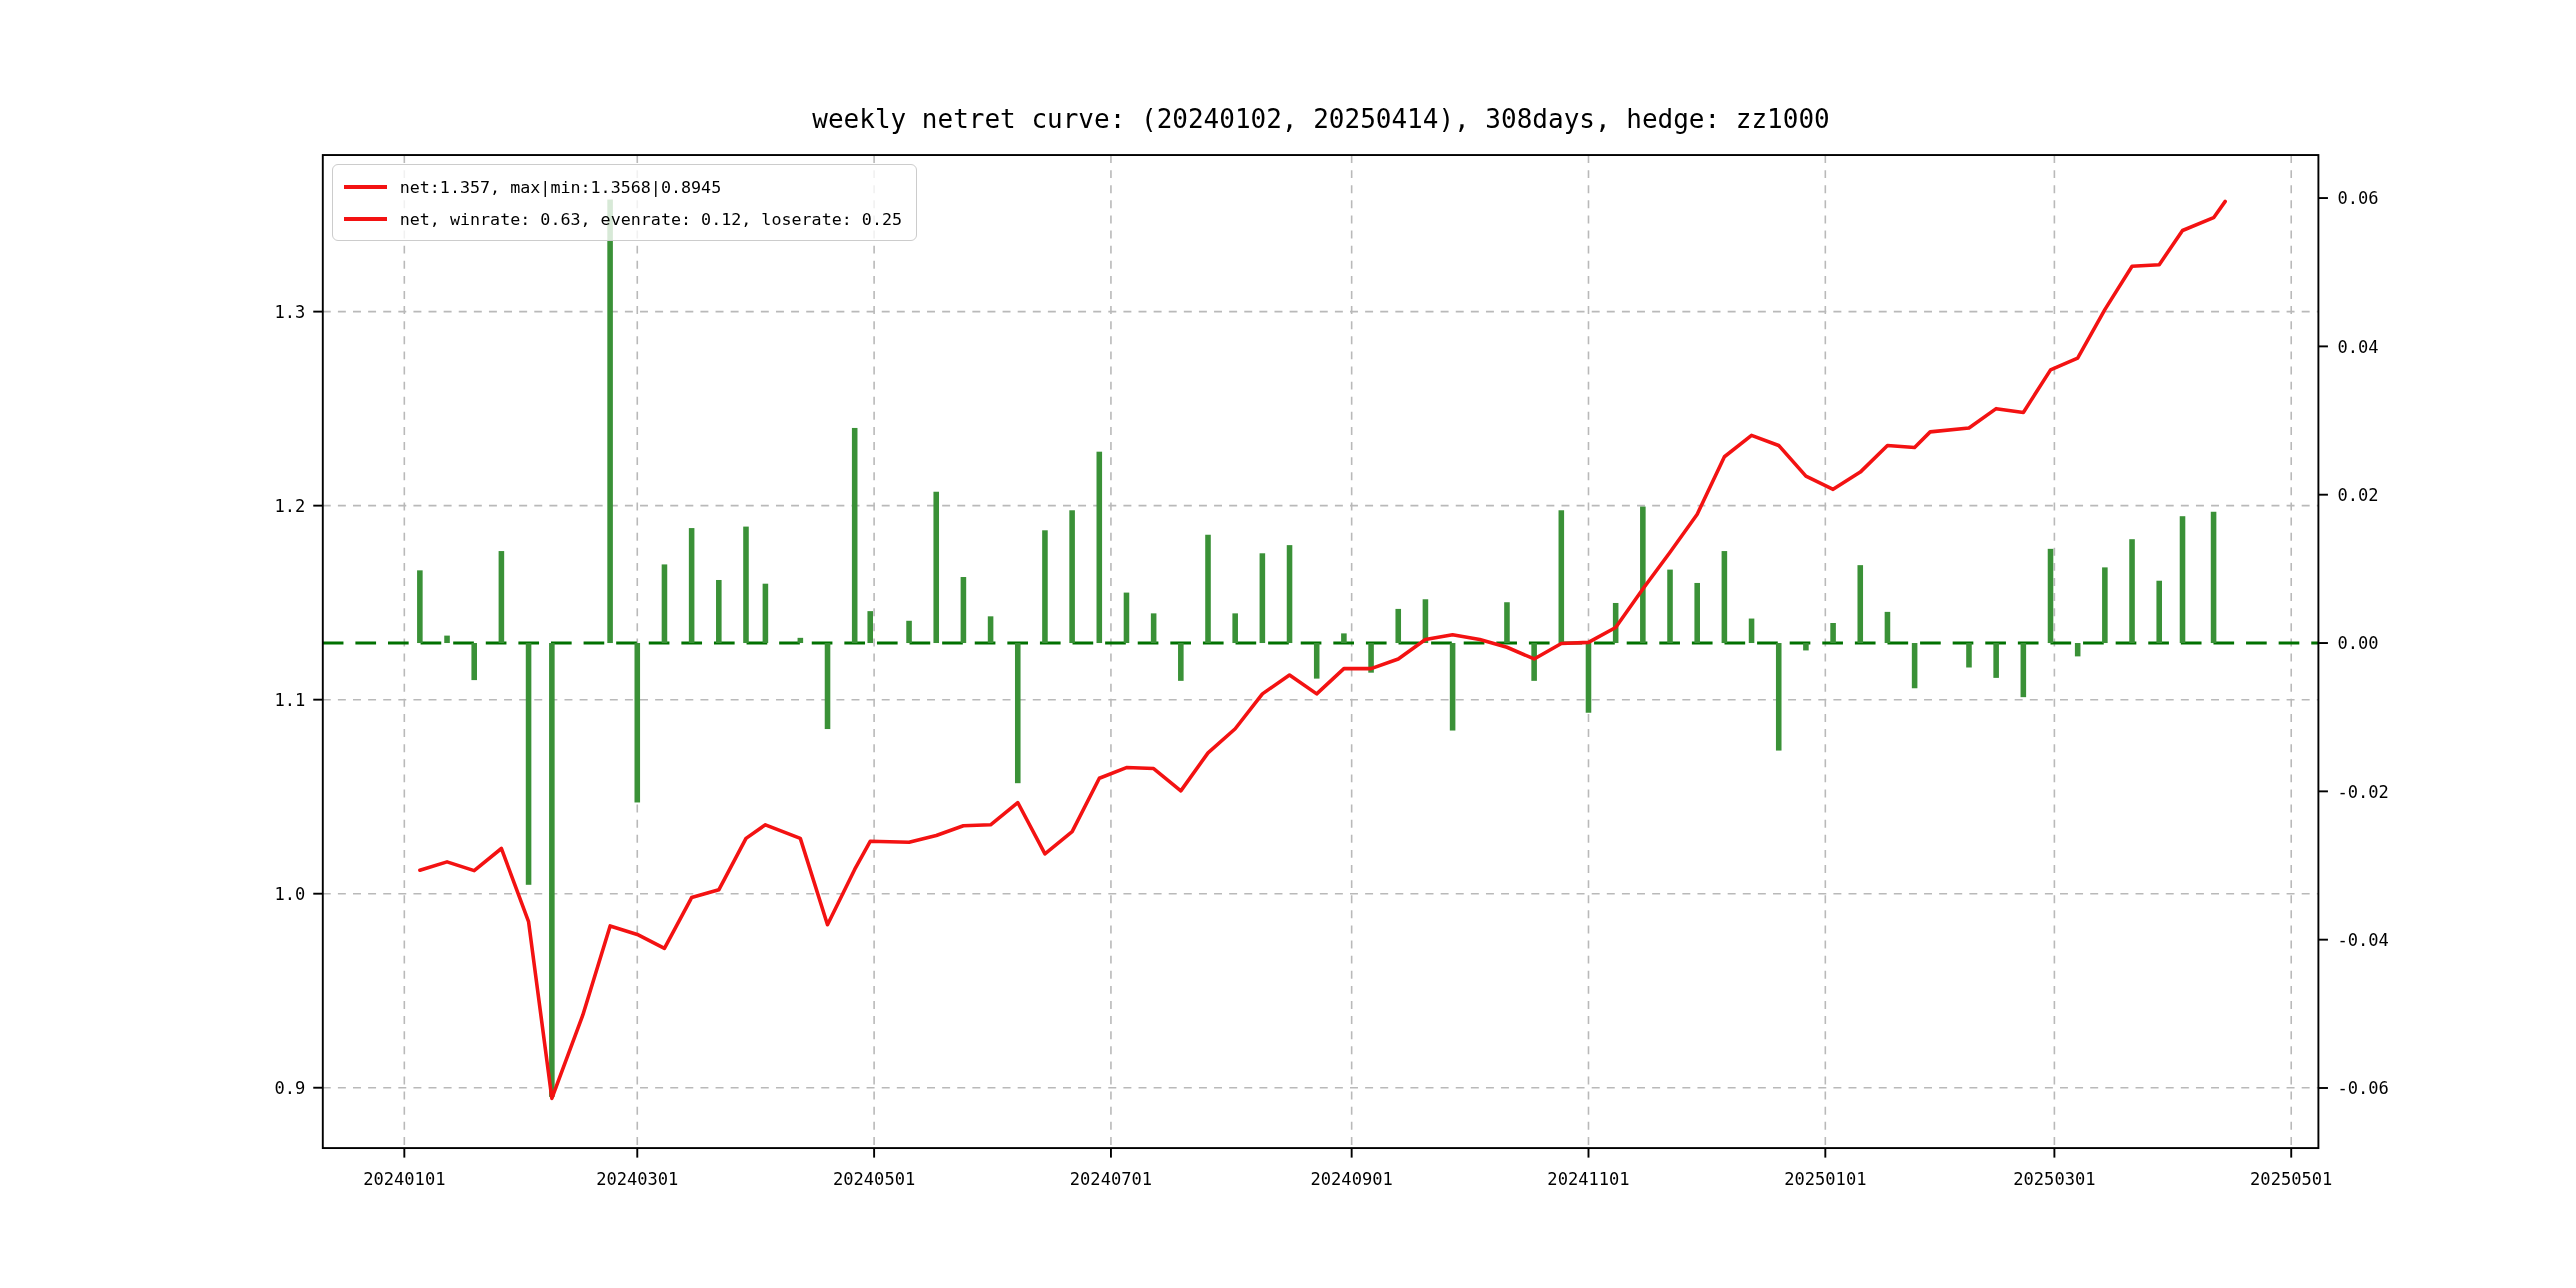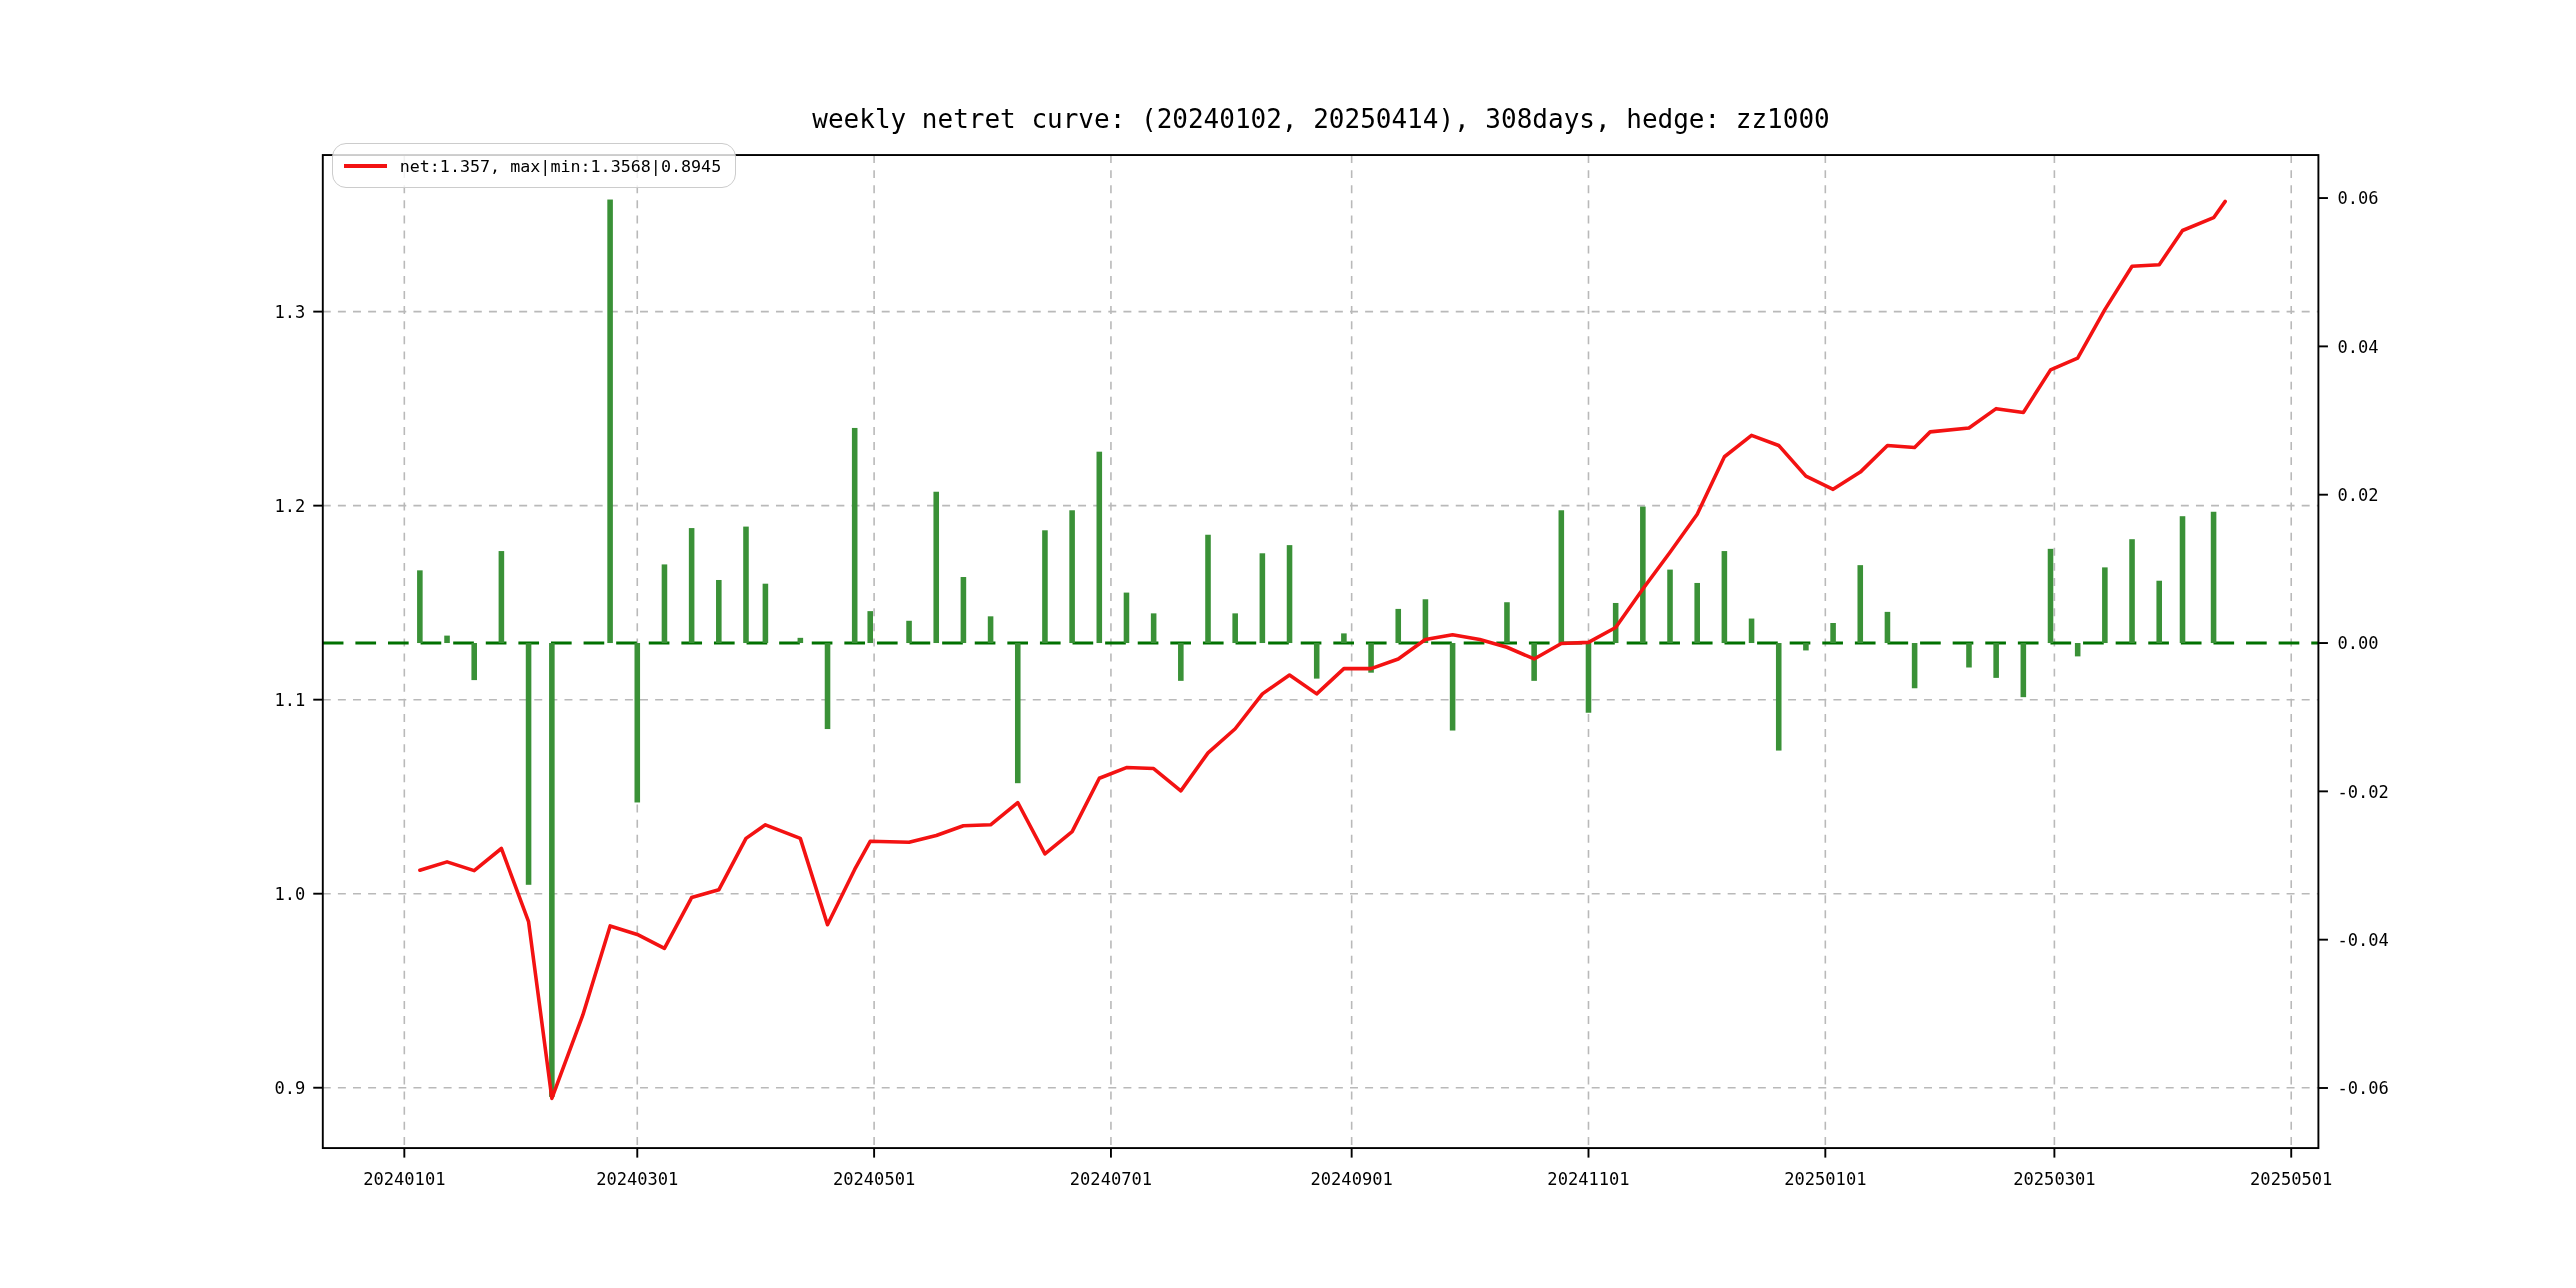--- a/index.html
+++ b/index.html
@@ -28,24 +28,24 @@
     font-size: 26px;
     line-height: 32px;
     color: #000000;
     white-space: nowrap;
     letter-spacing: 0px;
     text-align: right;
   }
   .legend-box {
     position: absolute;
     left: 332px;
-    top: 143px;
+    top: 164px;
     background: rgba(255,255,255,0.8);
     border: 1.6px solid #cccccc;
-    border-radius: 14px;
+    border-radius: 6px;
     padding: 5.6px 14.3px 5.6px 11px;
   }
   .legend-row {
     display: flex;
     align-items: center;
     height: 32px;
     white-space: nowrap;
   }
   .legend-swatch {
     display: inline-block;
@@ -205,15 +205,19 @@
       </g>
     </svg>
 
   <div class="chart-title">weekly netret curve: (20240102, 20250414), 308days, hedge: zz1000</div>
 
   <div class="legend-box">
     <div class="legend-row">
       <span class="legend-swatch" style="background: rgb(243, 18, 18);"></span>
       <span class="legend-label">net:1.357, max|min:1.3568|0.8945</span>
     </div>
+    <div class="legend-row">
+      <span class="legend-swatch" style="background: rgb(243, 18, 18);"></span>
+      <span class="legend-label">net, winrate: 0.63, evenrate: 0.12, loserate: 0.25</span>
+    </div>
   </div>
 </div>
 
 
 </body></html>

